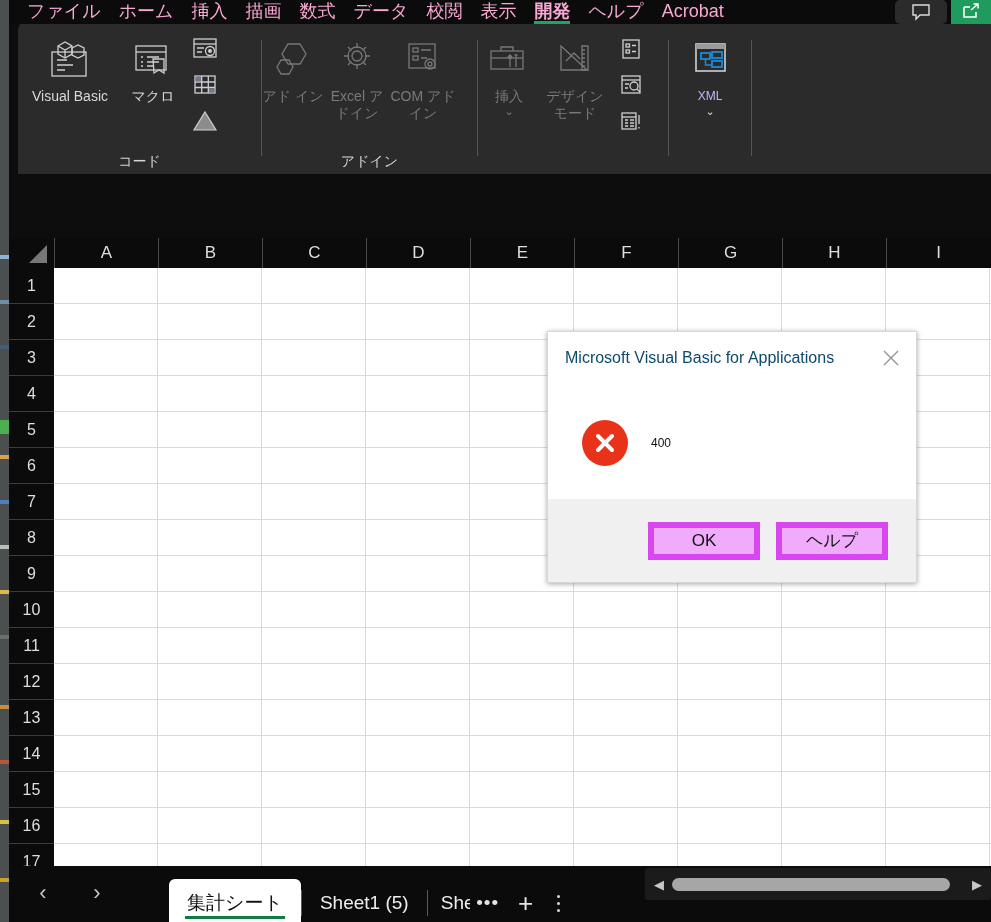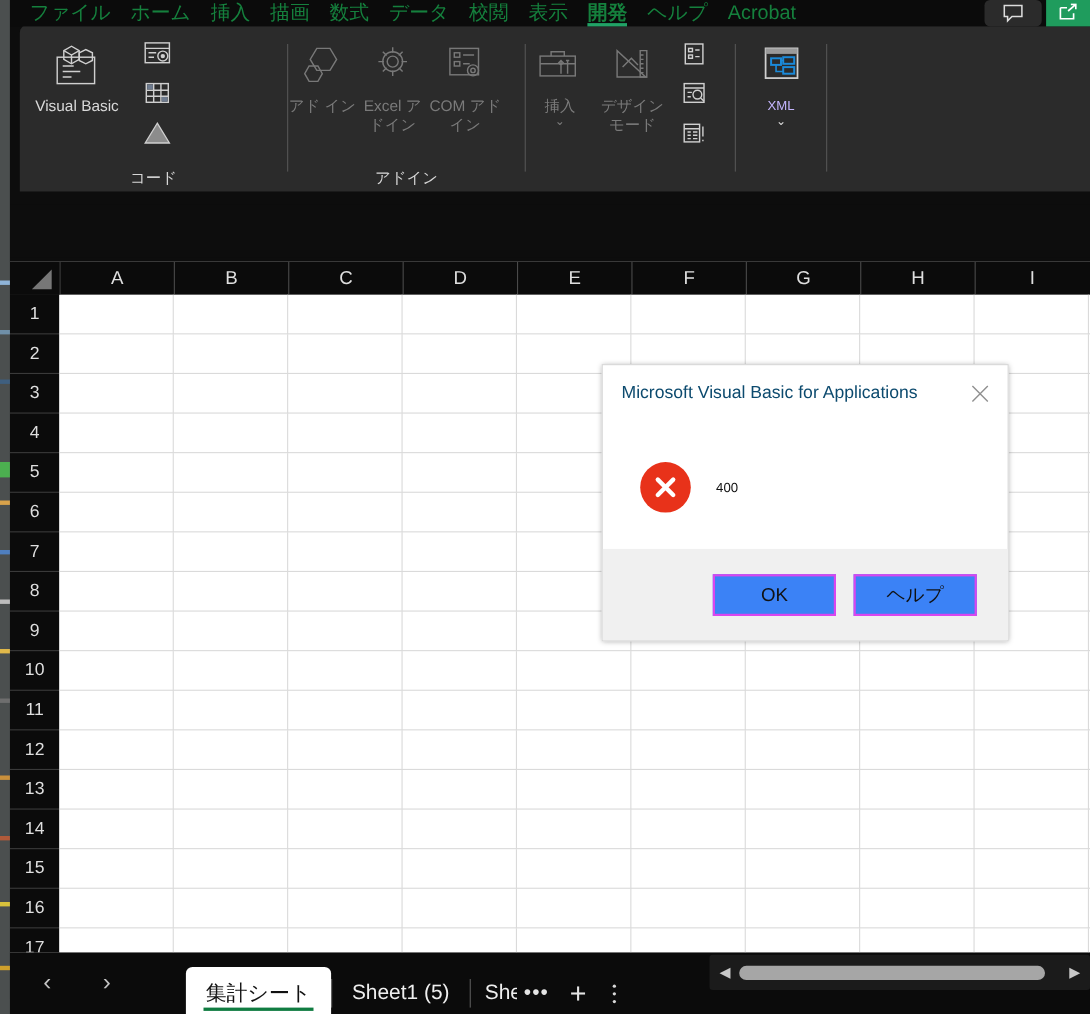--- a/index.html
+++ b/index.html
@@ -18,21 +18,21 @@
   }
   .left-strip .fleck { position: absolute; left: 0; width: 9px; height: 4px; }
 
   
   .tabbar {
     position: absolute; left: 0; top: 0; width: 991px; height: 24px;
     background: #0b0b0b; z-index: 20;
   }
   .tabs { position: absolute; left: 18px; top: 0; height: 24px; display: flex; align-items: flex-start; }
   .tab {
-    color: #15803d; font-size: 18px; line-height: 22px;
+    color: #f9a8d4; font-size: 18px; line-height: 22px;
     padding: 0 9px; white-space: nowrap; position: relative; cursor: default;
   }
   .tab.active { font-weight: bold; }
   .tab.active::after {
     content: ""; position: absolute; left: 9px; right: 9px; bottom: -2px;
     height: 3px; background: #21a366;
   }
   .tab-right { position: absolute; right: 0; top: 0; height: 24px; display: flex; }
   .btn-comment {
     width: 52px; height: 24px; background: #2b2b2b; border-radius: 5px;
@@ -133,21 +133,21 @@
   .modal-title .t { flex: 1; color: #0c4a6e; font-size: 16px; }
   .modal-close { width: 34px; height: 30px; display: flex; align-items: center; justify-content: center; }
   .modal-body { position: absolute; left: 0; top: 52px; right: 0; height: 117px; display: flex; align-items: center; padding-left: 34px; }
   .err-ic { width: 46px; height: 46px; border-radius: 50%; background: #e8321a; display: flex; align-items: center; justify-content: center; flex: none; }
   .err-msg { margin-left: 23px; font-size: 12px; color: #111; }
   .modal-foot {
     position: absolute; left: 0; bottom: 0; right: 0; height: 83px; background: #f0f0f0;
     display: flex; align-items: center; justify-content: flex-end; padding-right: 28px; gap: 16px;
   }
   .dlgbtn {
-    width: 112px; height: 38px; background: #3b82f6; border: 2px solid #d946ef;
+    width: 112px; height: 38px; background: #f0abfc; border: 6px solid #d946ef;
     font-size: 17px; color: #111; display: flex; align-items: center; justify-content: center;
     font-family: "Liberation Sans", sans-serif;
   }
 
   
   .sheetbar { position: absolute; left: 9px; top: 866px; width: 982px; height: 56px; background: #0b0b0b; z-index: 30; }
   .navarrows { position: absolute; left: 20px; top: 10px; display: flex; gap: 26px; }
   .navarrows div { width: 28px; height: 34px; display: flex; align-items: center; justify-content: center; color: #c4c4c4; font-size: 22px; }
   .stabs { position: absolute; left: 160px; top: 12px; display: flex; align-items: center; height: 50px; text-align: center; }
   .stab {
@@ -230,20 +230,31 @@
             <div class="ic">
               <svg width="52" height="46" viewBox="0 0 52 46">
                 <rect class="icn" x="8" y="14" width="34" height="24"></rect>
                 <path class="icn" d="M14 8l7-4 7 4v8l-7 4-7-4z"></path>
                 <path class="icn" d="M14 8l7 4 7-4M21 12v8"></path>
                 <path class="icn" d="M28 10l6-3 6 3v7l-6 3-6-3z"></path>
                 <path class="icn" d="M13 22h10M13 27h16M13 32h8"></path>
               </svg>
             </div>
             <div class="lb">Visual Basic</div>
+          </div>
+          <div class="bigbtn" style="width:62px">
+            <div class="ic">
+              <svg width="46" height="46" viewBox="0 0 46 46">
+                <rect class="icn" x="6" y="8" width="30" height="24"></rect>
+                <path class="icn" d="M6 14h30"></path>
+                <path class="icn" d="M11 19h2M11 24h2M11 28h2M17 19h12M17 24h12M17 28h7"></path>
+                <path class="icn" d="M23 21h11v14l-5-3-5 3z" fill="#2b2b2b"></path>
+              </svg>
+            </div>
+            <div class="lb">マクロ</div>
           </div>
           <div class="minicol">
             <div class="minibtn">
               <svg width="26" height="24" viewBox="0 0 26 24">
                 <rect class="icn" x="2" y="2" width="22" height="18"></rect>
                 <path class="icn" d="M2 7h22"></path>
                 <path class="icn" d="M5 11h7M5 15h5"></path>
                 <circle class="icn" cx="18" cy="14" r="4.5"></circle>
                   <circle cx="18" cy="14" r="2" fill="#cfcfcf"></circle>
               </svg>

